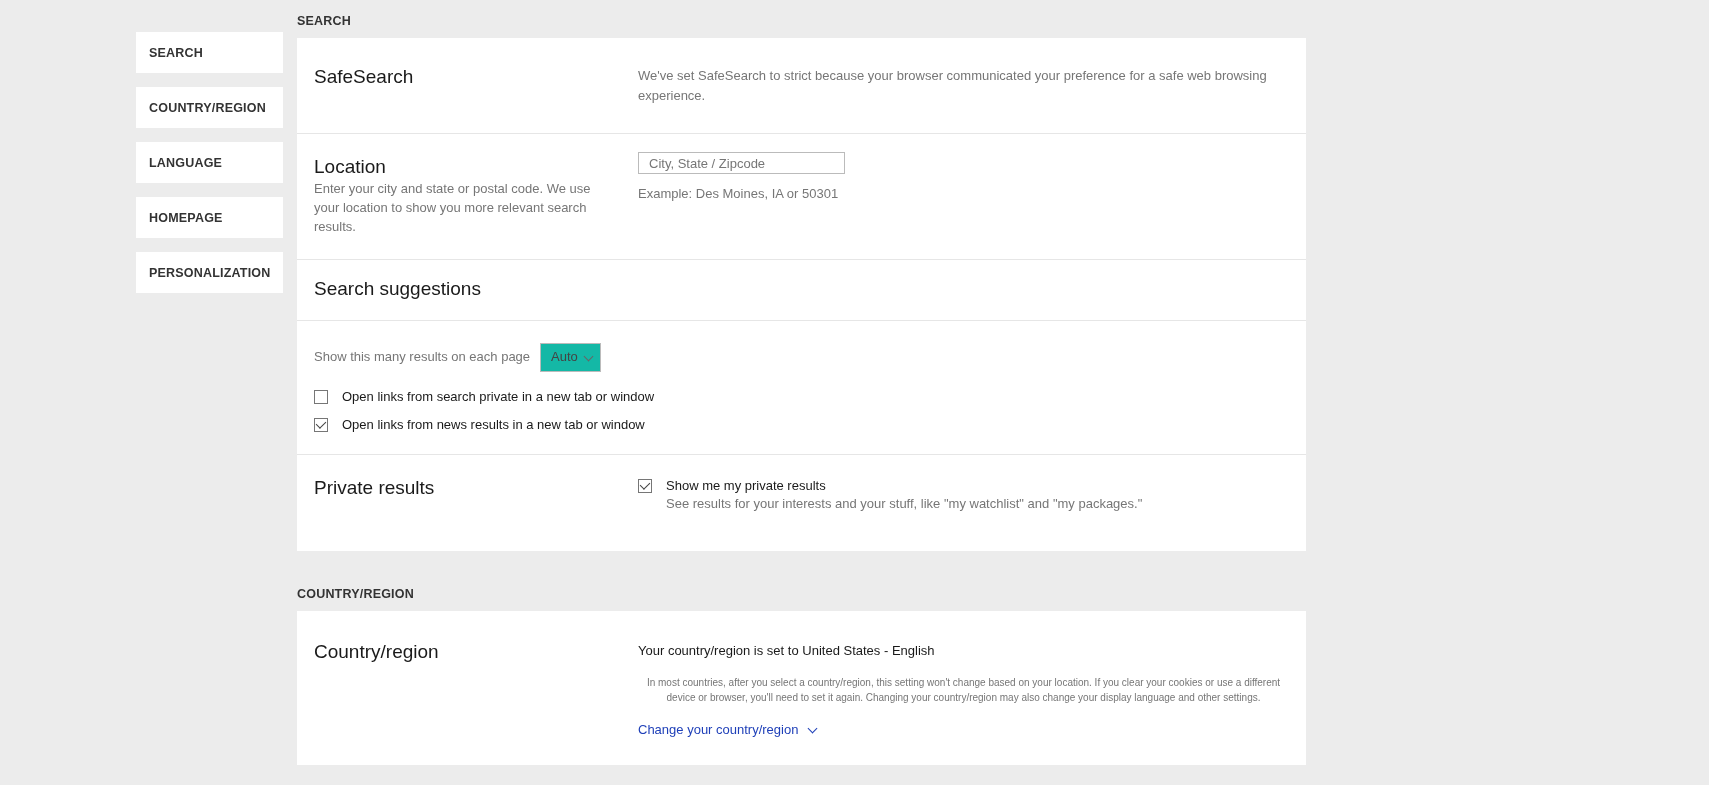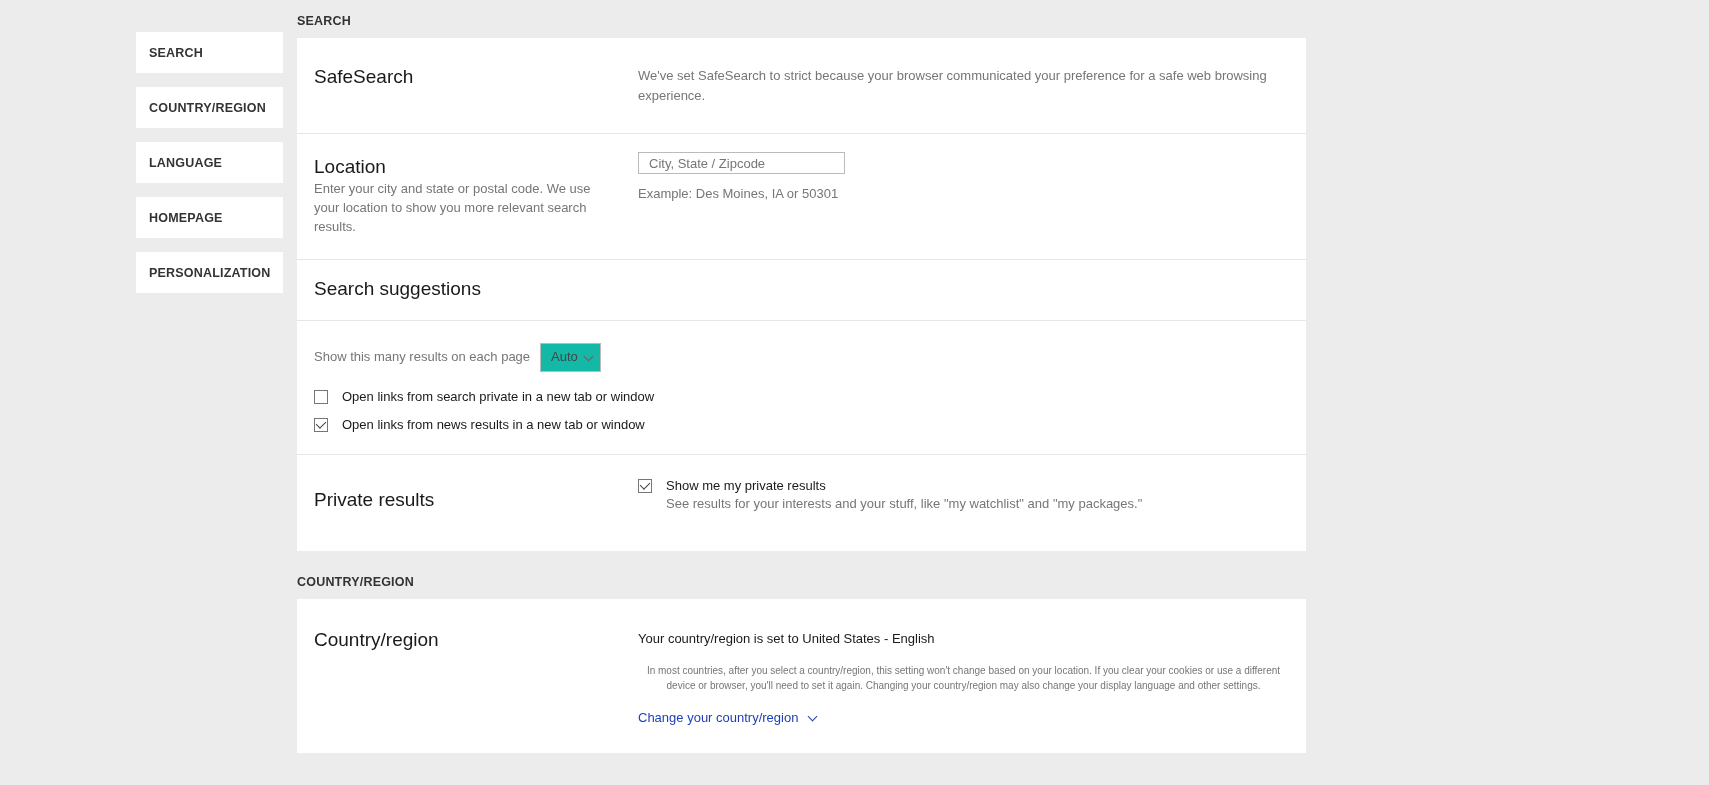--- a/index.html
+++ b/index.html
@@ -39,21 +39,21 @@
     }
     .section-title {
       font-size: 12.5px;
       font-weight: 700;
       color: #333;
       letter-spacing: 0.2px;
       padding-bottom: 10px;
     }
     .panel {
       background: #fff;
-      margin-bottom: 24px;
+      margin-bottom: 36px;
     }
     .row {
       display: flex;
       padding: 18px 17px 18px 17px;
       border-bottom: 1px solid #e6e6e6;
     }
     .row:last-child {
       border-bottom: none;
     }
     .row-left {
@@ -215,21 +215,21 @@
       border-width: 0 1.5px 1.5px 0;
       transform: rotate(45deg);
       top: 0;
       left: 1px;
     }
     .row.safesearch { padding-top: 28px; padding-bottom: 28px; }
     .row.location { padding-top: 18px; padding-bottom: 22px; }
     .row.location .row-left { padding-top: 4px; }
     .row.suggestions { padding-top: 18px; padding-bottom: 18px; }
     .row.results { padding-top: 22px; padding-bottom: 20px; }
-    .row.private { padding-top: 22px; padding-bottom: 38px; align-items: flex-end; }
+    .row.private { padding-top: 22px; padding-bottom: 38px; }
     .row.country { padding-top: 30px; padding-bottom: 26px; }
   </style>
 </head>
 <body>
 
 <div class="wrap">
 
   <div class="sidebar">
     <div class="sidebar-item">SEARCH</div>
     <div class="sidebar-item">COUNTRY/REGION</div>

